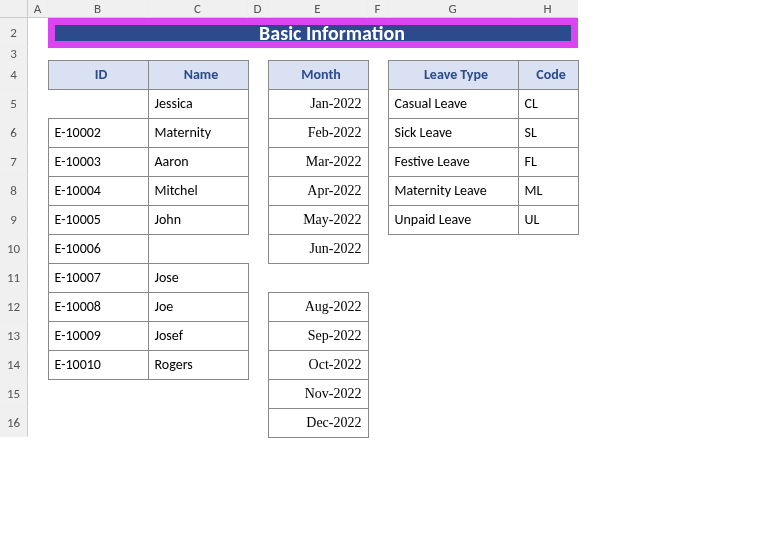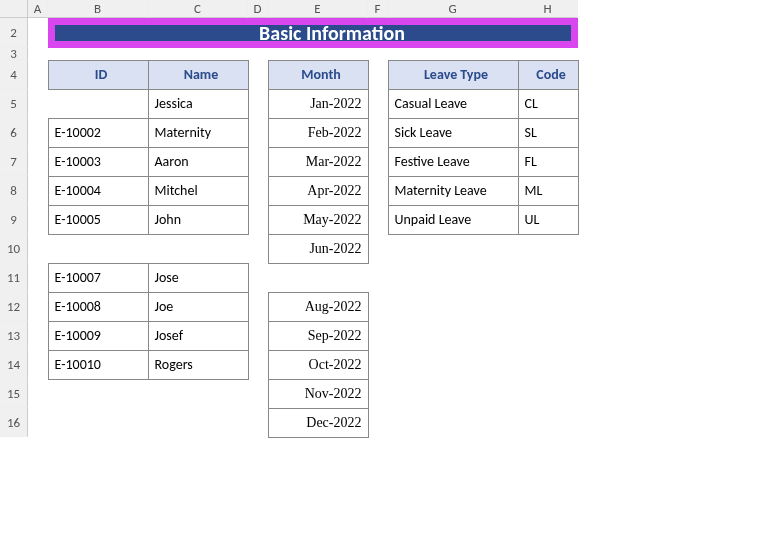--- a/index.html
+++ b/index.html
@@ -51,20 +51,21 @@
 
   <div class="cell" style="grid-row:5;grid-column:4">Jessica</div>
   <div class="cell" style="grid-row:6;grid-column:3">E-10002</div>
   <div class="cell" style="grid-row:6;grid-column:4">Maternity</div>
   <div class="cell" style="grid-row:7;grid-column:3">E-10003</div>
   <div class="cell" style="grid-row:7;grid-column:4">Aaron</div>
   <div class="cell" style="grid-row:8;grid-column:3">E-10004</div>
   <div class="cell" style="grid-row:8;grid-column:4">Mitchel</div>
   <div class="cell" style="grid-row:9;grid-column:3">E-10005</div>
   <div class="cell" style="grid-row:9;grid-column:4">John</div>
+  <div class="cell" style="grid-row:10;grid-column:3">E-10006</div>
   <div class="cell" style="grid-row:11;grid-column:3">E-10007</div>
   <div class="cell" style="grid-row:11;grid-column:4">Jose</div>
   <div class="cell" style="grid-row:12;grid-column:3">E-10008</div>
   <div class="cell" style="grid-row:12;grid-column:4">Joe</div>
   <div class="cell" style="grid-row:13;grid-column:3">E-10009</div>
   <div class="cell" style="grid-row:13;grid-column:4">Josef</div>
   <div class="cell" style="grid-row:14;grid-column:3">E-10010</div>
   <div class="cell" style="grid-row:14;grid-column:4">Rogers</div>
 
   <div class="cell th ctr" style="grid-row:4;grid-column:6">Month</div>

